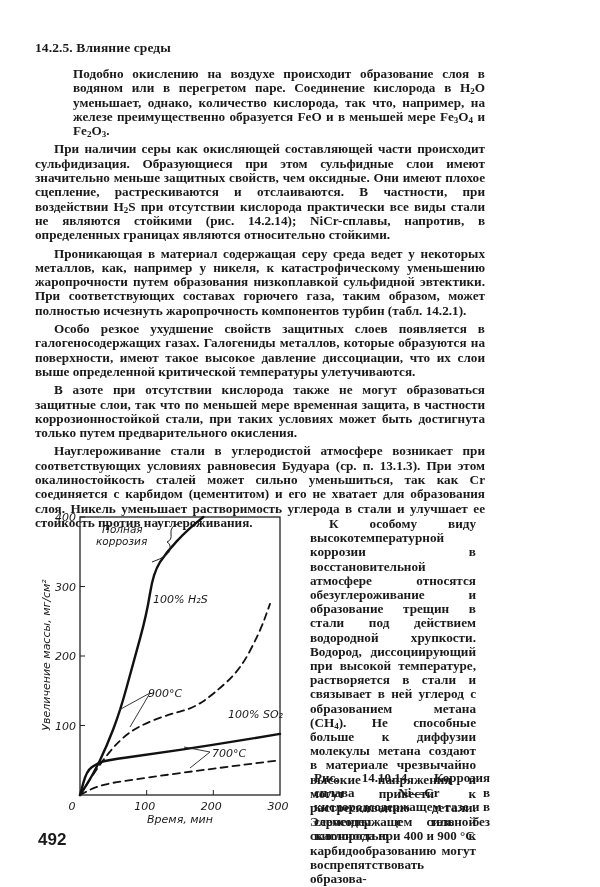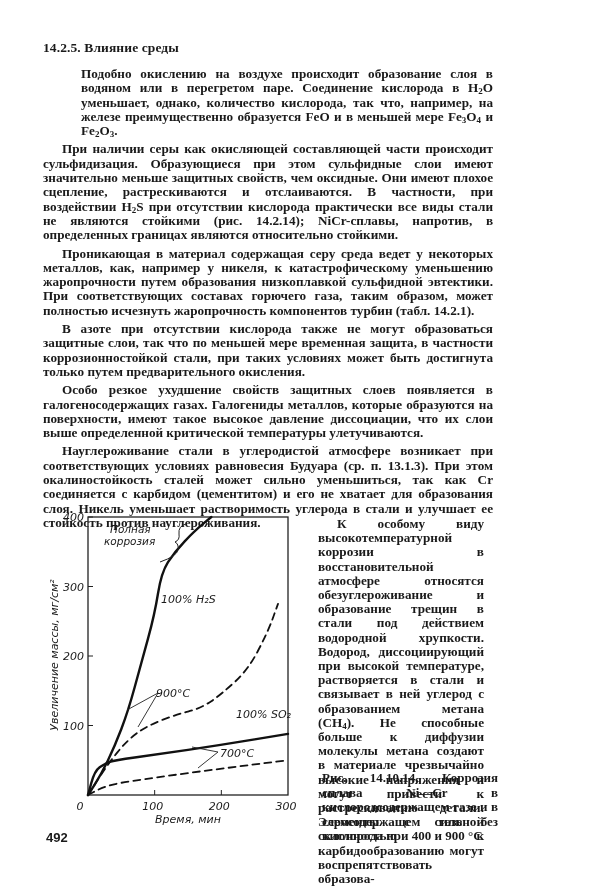--- a/index.html
+++ b/index.html
@@ -1,47 +1,47 @@
 <!DOCTYPE html>
 <html><head>
 <meta charset="utf-8">
 <style>
   html, body { margin: 0; padding: 0; background: #ffffff; }
   body { width: 600px; height: 887px; position: relative; overflow: hidden;
          font-family: "Liberation Serif", "DejaVu Serif", serif; color: #1a1a1a; }
-  .page { position: absolute; left: 8px; top: 0; width: 532px; height: 887px; }
+  .page { position: absolute; left: 0; top: 0; width: 532px; height: 887px; }
   .heading { position: absolute; left: 35px; top: 40px; font-size: 13.5px; font-weight: bold; letter-spacing: 0.1px; }
   .body-text { position: absolute; left: 35px; width: 450px; font-size: 13.2px; line-height: 14.3px; text-align: justify; font-weight: 600; }
   .body-text p { margin: 0 0 4px 0; text-indent: 19px; }
   .body-text p.noindent { text-indent: 0; margin-left: 38px; }
   .col-right { position: absolute; left: 296px; width: 194px; top: 503px; font-size: 13.2px; line-height: 14.2px; text-align: justify; font-weight: 600; }
   .col-right p { margin: 14px; text-indent: 19px; }
   .caption { position: absolute; left: 314px; top: 771px; width: 176px; font-size: 13px; line-height: 14.5px; font-weight: 600; text-align: justify; }
   .caption b { font-weight: bold; }
-  .page-number { position: absolute; left: 38px; top: 830px; font-size: 13px; font-family: "Liberation Sans", sans-serif; font-weight: bold; }
+  .page-number { position: absolute; left: 38px; top: 830px; font-size: 17px; font-family: "Liberation Sans", sans-serif; font-weight: bold; }
   sub { font-size: 9px; vertical-align: -2px; line-height: 0; }
   .chart { position: absolute; left: 20px; top: 500px; width: 280px; height: 330px; }
   .chart text { font-family: "DejaVu Sans", sans-serif; font-style: italic; fill: #1a1a1a; }
 </style>
 </head>
 <body>
 
 <div class="page">
 
   <div class="heading">
     <span>14.2.5.</span>
     <span>Влияние среды</span>
   </div>
 
   <div class="body-text" id="body-text" style="top:67px;">
       <p class="noindent">Подобно окислению на воздухе происходит образование слоя в водяном или в перегретом паре. Соединение кислорода в H<sub>2</sub>O уменьшает, однако, количество кислорода, так что, например, на железе преимущественно образуется FeO и в меньшей мере Fe<sub>3</sub>O<sub>4</sub> и Fe<sub>2</sub>O<sub>3</sub>.</p>
       <p>При наличии серы как окисляющей составляющей части происходит сульфидизация. Образующиеся при этом сульфидные слои имеют значительно меньше защитных свойств, чем оксидные. Они имеют плохое сцепление, растрескиваются и отслаиваются. В частности, при воздействии H<sub>2</sub>S при отсутствии кислорода практически все виды стали не являются стойкими (рис. 14.2.14); NiCr-сплавы, напротив, в определенных границах являются относительно стойкими.</p>
       <p>Проникающая в материал содержащая серу среда ведет у некоторых металлов, как, например у никеля, к катастрофическому уменьшению жаропрочности путем образования низкоплавкой сульфидной эвтектики. При соответствующих составах горючего газа, таким образом, может полностью исчезнуть жаропрочность компонентов турбин (табл. 14.2.1).</p>
+      <p>Особо резкое ухудшение свойств защитных слоев появляется в галогеносодержащих газах. Галогениды металлов, которые образуются на поверхности, имеют такое высокое давление диссоциации, что их слои выше определенной критической температуры улетучиваются.</p>
       <p>В азоте при отсутствии кислорода также не могут образоваться защитные слои, так что по меньшей мере временная защита, в частности коррозионностойкой стали, при таких условиях может быть достигнута только путем предварительного окисления.</p>
-      <p>Особо резкое ухудшение свойств защитных слоев появляется в галогеносодержащих газах. Галогениды металлов, которые образуются на поверхности, имеют такое высокое давление диссоциации, что их слои выше определенной критической температуры улетучиваются.</p>
       <p>Науглероживание стали в углеродистой атмосфере возникает при соответствующих условиях равновесия Будуара (ср. п. 13.1.3). При этом окалиностойкость сталей может сильно уменьшиться, так как Cr соединяется с карбидом (цементитом) и его не хватает для образования слоя. Никель уменьшает растворимость углерода в стали и улучшает ее стойкость против науглероживания.</p>
     </div>
 
   <svg class="chart" id="chart" viewBox="20 500 280 330" xmlns="http://www.w3.org/2000/svg">
       <rect x="80" y="517" width="200" height="278" fill="none" stroke="#222" stroke-width="1.3"></rect>
       <line x1="80" x2="85" y1="725.5" y2="725.5" stroke="#222" stroke-width="1"></line>
       <text x="76" y="729.5" font-size="11" text-anchor="end">100</text>
       <line x1="80" x2="85" y1="656" y2="656" stroke="#222" stroke-width="1"></line>
       <text x="76" y="660" font-size="11" text-anchor="end">200</text>
       <line x1="80" x2="85" y1="586.5" y2="586.5" stroke="#222" stroke-width="1"></line>

